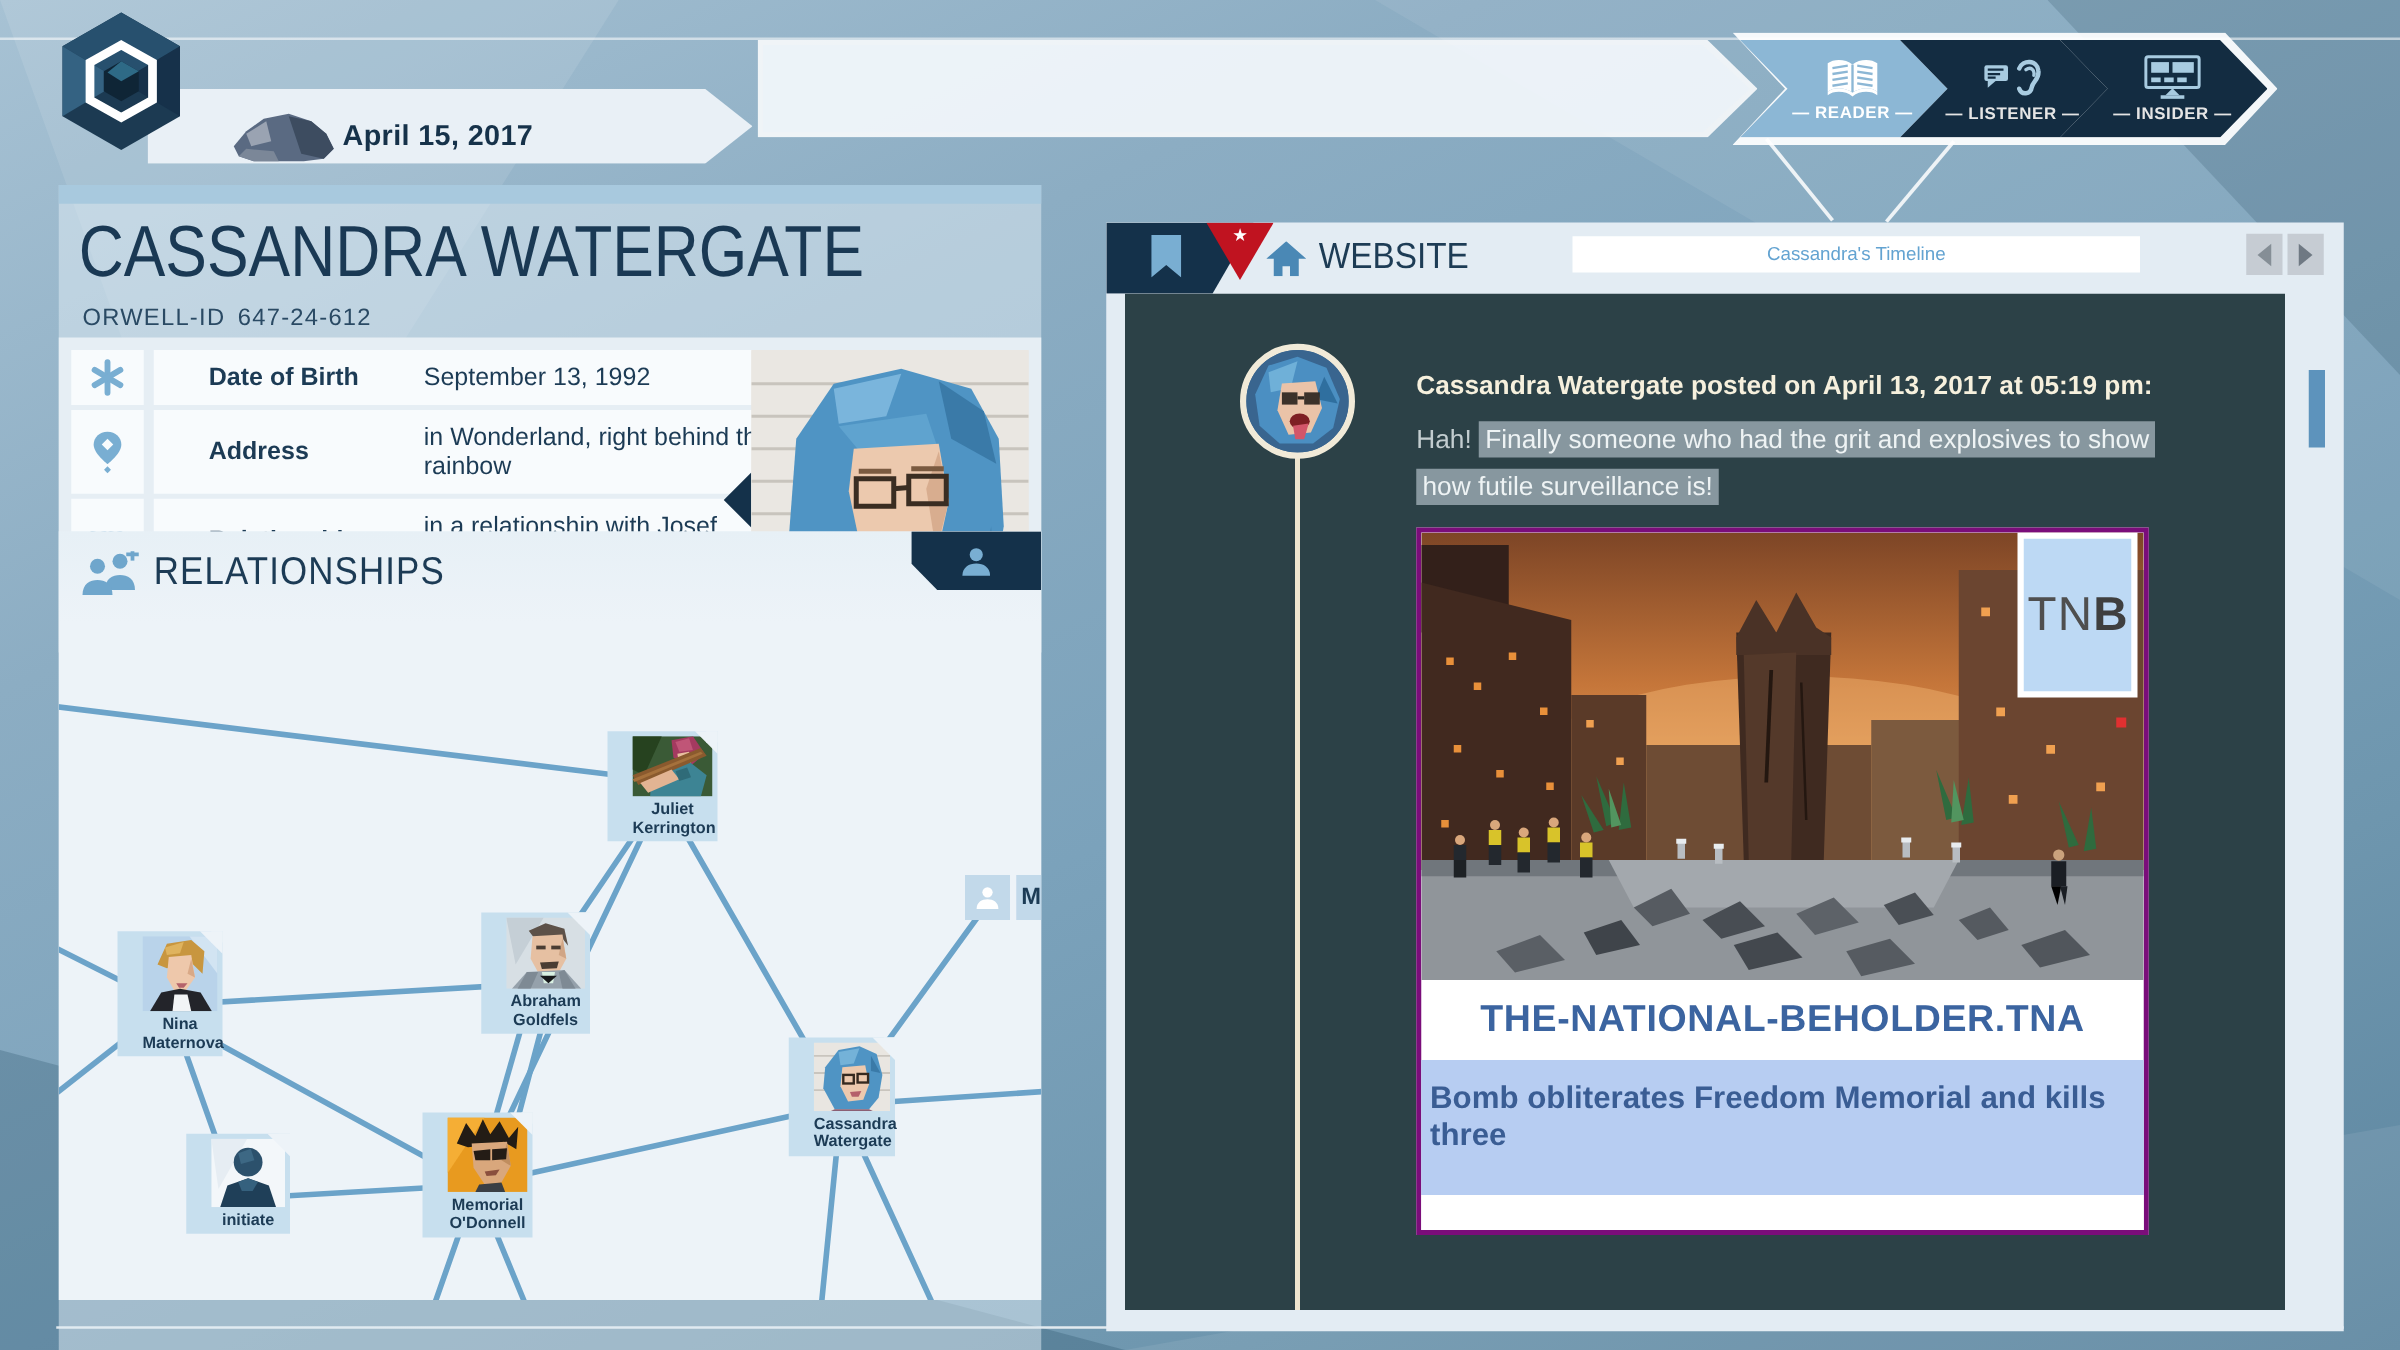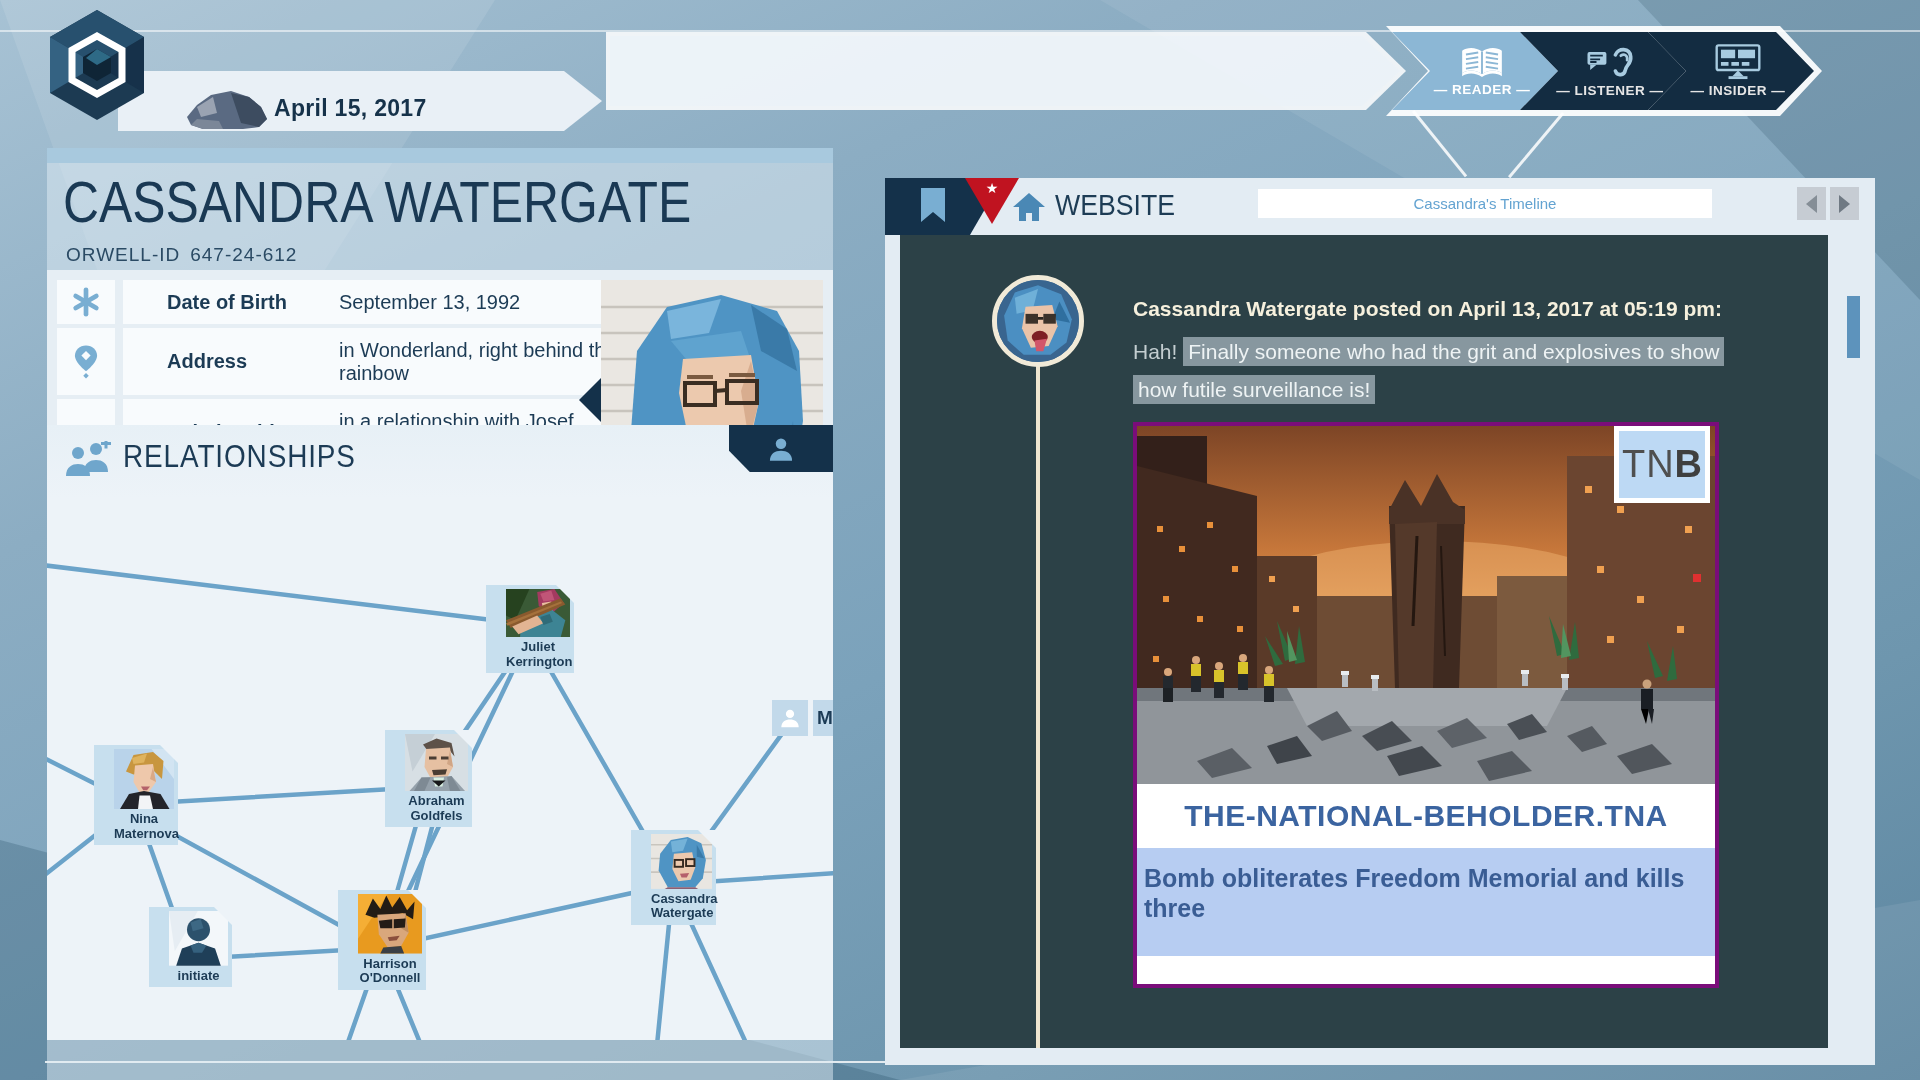--- a/index.html
+++ b/index.html
@@ -100,21 +100,21 @@
   .avatar { position:absolute; left:92px; top:40px; width:92px; height:92px; border-radius:50%;
             border:5px solid #f1ead8; overflow:hidden; background:#39658f; }
   .avatar svg { display:block; width:100%; height:100%; }
   .author-line { position:absolute; left:233px; top:62px; font-size:21px; font-weight:bold; color:#f6f0dd; }
   .post-text { position:absolute; left:233px; top:98px; font-size:21px; color:#c3cdd0; line-height:1.8; width:640px; }
   .hl { background:#87979f; color:#eef3f4; padding:3px 5px; cursor:pointer; }
 
   .article-card { position:absolute; left:233px; top:187px; width:586px; border:4px solid #7a0d7a; background:#ffffff; cursor:pointer; }
   .fig { position:relative; width:578px; height:358px; overflow:hidden; }
   .fig svg { display:block; width:100%; height:100%; }
-  .tnb-box { position:absolute; top:0; right:5px; width:96px; height:77px; background:#ffffff; padding:5px; }
+  .tnb-box { position:absolute; top:0; right:5px; width:96px; height:132px; background:#ffffff; padding:5px; }
   .tnb-inner { width:100%; height:100%; background:#bdd9f4; display:flex; align-items:center; justify-content:center; }
   .tnb-inner .tn { font-size:38px; color:#4f4f4f; letter-spacing:1px; }
   .tnb-inner .b { font-size:38px; font-weight:bold; color:#3f3f3f; }
   .band-white { width:578px; height:64px; display:flex; align-items:center; justify-content:center; }
   .domain-text { font-size:30px; font-weight:bold; color:#3b64a0; letter-spacing:.5px; }
   .band-blue { width:578px; background:#b7cdf2; padding:16px 7px 20px; }
   .headline { font-size:25px; font-weight:bold; color:#3a5d94; line-height:1.18; margin-bottom:13px; }
   .article-body { font-size:21.5px; color:#55585c; line-height:1.34; }
   .card-footer { width:578px; height:28px; background:#ffffff; padding:6px 0 0 20px; }
 
@@ -422,21 +422,21 @@
           <rect width="86" height="80" fill="#e89a1f"></rect>
           <polygon points="0,0 40,0 0,60" fill="#f5ae35"></polygon>
           <polygon points="10,28 20,6 30,20 38,2 46,18 56,4 66,22 76,10 74,34 60,26 40,30 22,32" fill="#231c15"></polygon>
           <polygon points="26,28 64,26 68,52 58,70 40,72 28,54" fill="#d9a77c"></polygon>
           <polygon points="64,28 68,52 58,46" fill="#c08d5e"></polygon>
           <polygon points="28,36 46,34 46,46 30,46" fill="#241c16"></polygon>
           <polygon points="48,34 64,33 63,45 48,46" fill="#241c16"></polygon>
           <polygon points="40,58 56,56 52,62 42,63" fill="#8a4f3d"></polygon>
           <polygon points="34,72 58,70 62,80 30,80" fill="#3a3f45"></polygon>
         </svg>
-        <div class="node-label">Harrison O'Donnell</div>
+        <div class="node-label">Memorial O'Donnell</div>
       </div>
 
       <div class="node" style="left:584px;top:405px;width:85px;">
         <svg viewBox="0 0 80 72">
           <rect width="80" height="72" fill="#e9e6e1"></rect>
           <g stroke="#c9c5be" stroke-width="2">
             <line x1="0" y1="14" x2="80" y2="14"></line>
               <line x1="0" y1="32" x2="80" y2="32"></line>
               <line x1="0" y1="50" x2="80" y2="50"></line>
           </g>

